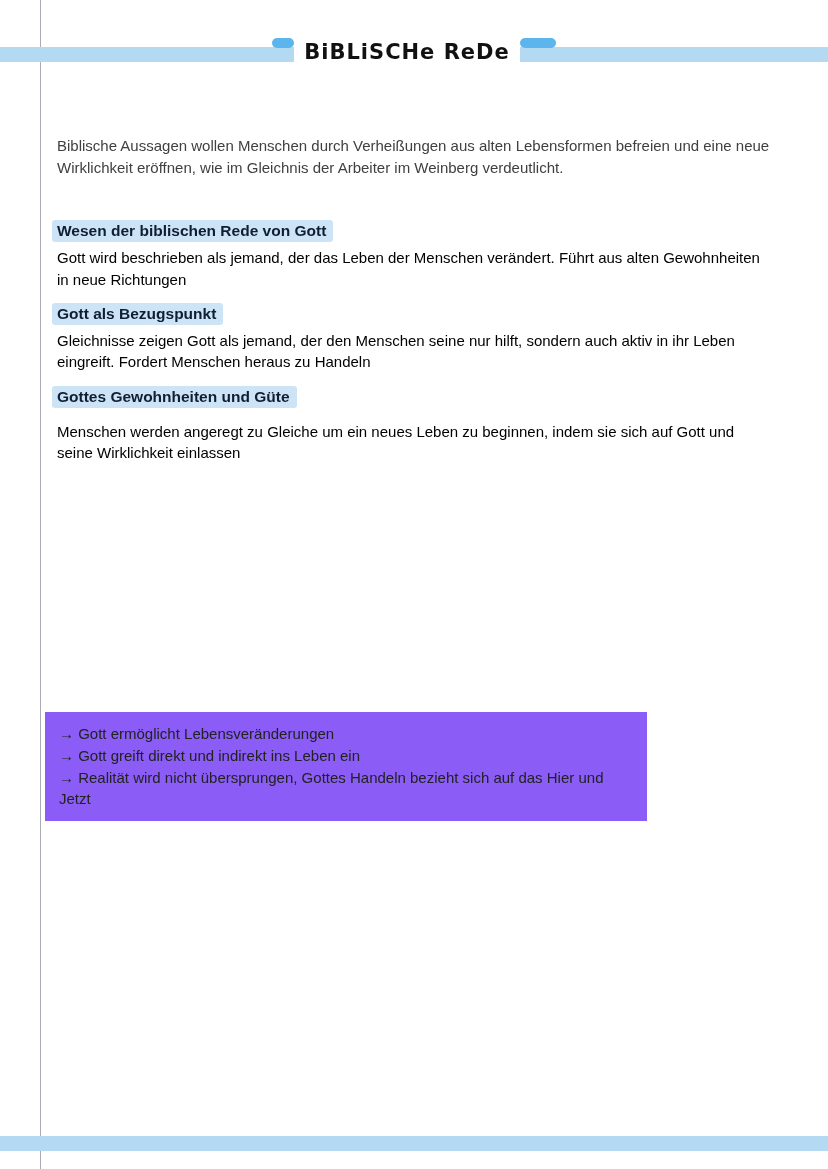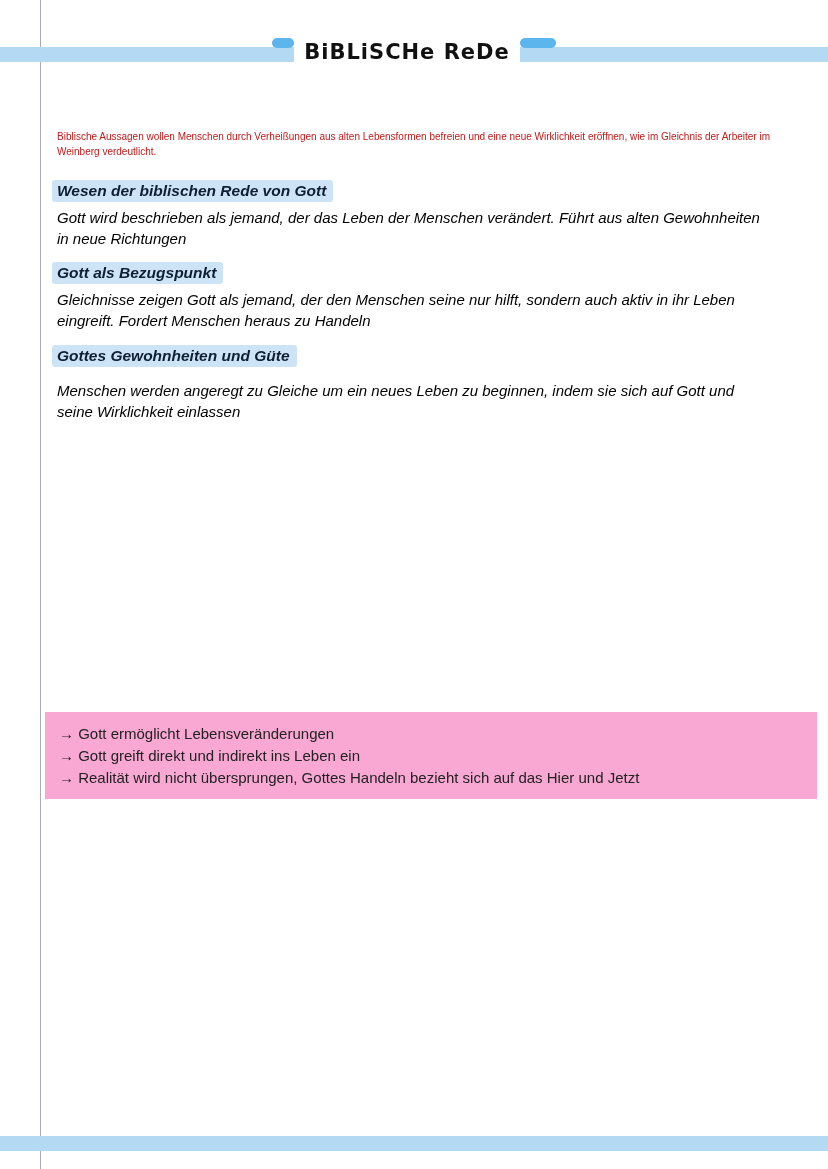--- a/index.html
+++ b/index.html
@@ -58,28 +58,27 @@
     white-space: nowrap;
     font-family: "DejaVu Sans", sans-serif;
   }
   .content {
     position: absolute;
     top: 120px;
     left: 57px;
     width: 716px;
   }
   .intro {
-    font-size: 10px;
+    font-size: 15px;
     line-height: 1.48;
-    color: #b91c1c;
-    margin-bottom: 20px;
+    color: #404040;
+    margin-bottom: 41px;
   }
   .section {
     margin-bottom: 13px;
-    font-style: italic;
   }
   .section-heading {
     display: inline-block;
     background: #cde4f6;
     border-radius: 3px;
     padding: 2px 7px 2px 5px;
     font-size: 15.5px;
     font-weight: 700;
     color: #0f1f33;
     margin-left: -5px;
@@ -87,22 +86,22 @@
   .section-body {
     margin-top: 5px;
     font-size: 15px;
     line-height: 1.42;
     color: #000000;
   }
   .summary-box {
     position: absolute;
     top: 712px;
     left: 45px;
-    width: 772px;
-    background: #f9a8d4;
+    width: 602px;
+    background: #8b5cf6;
     box-sizing: border-box;
     padding: 11px 14px;
   }
   .summary-item {
     font-size: 15px;
     line-height: 1.45;
     color: #222222;
   }
   .footer-band {
     position: absolute;

